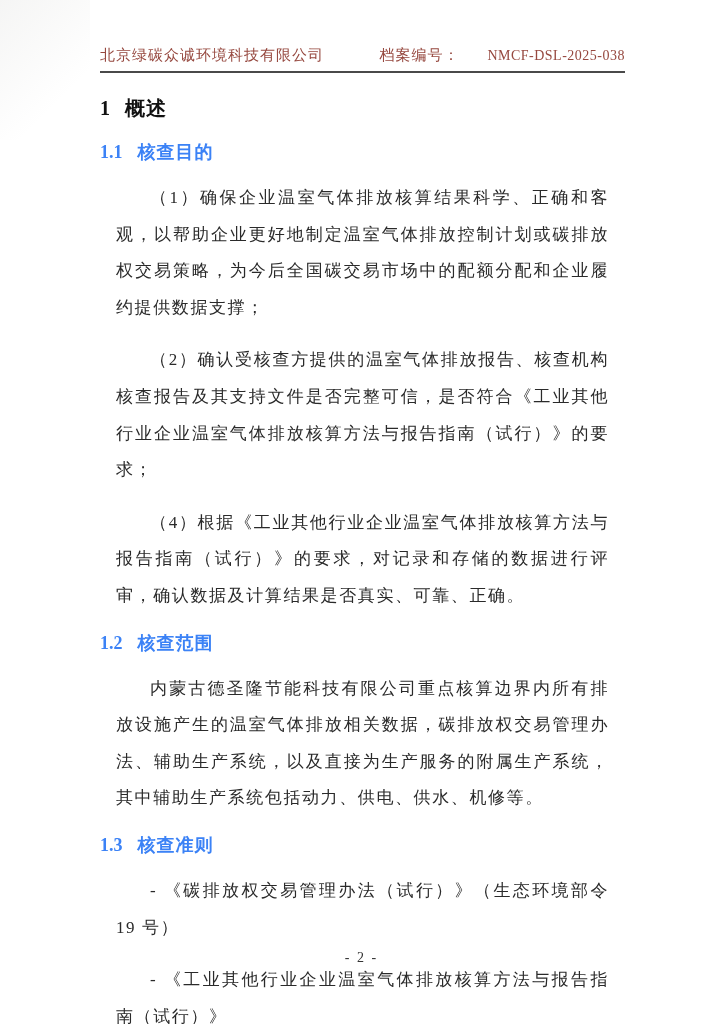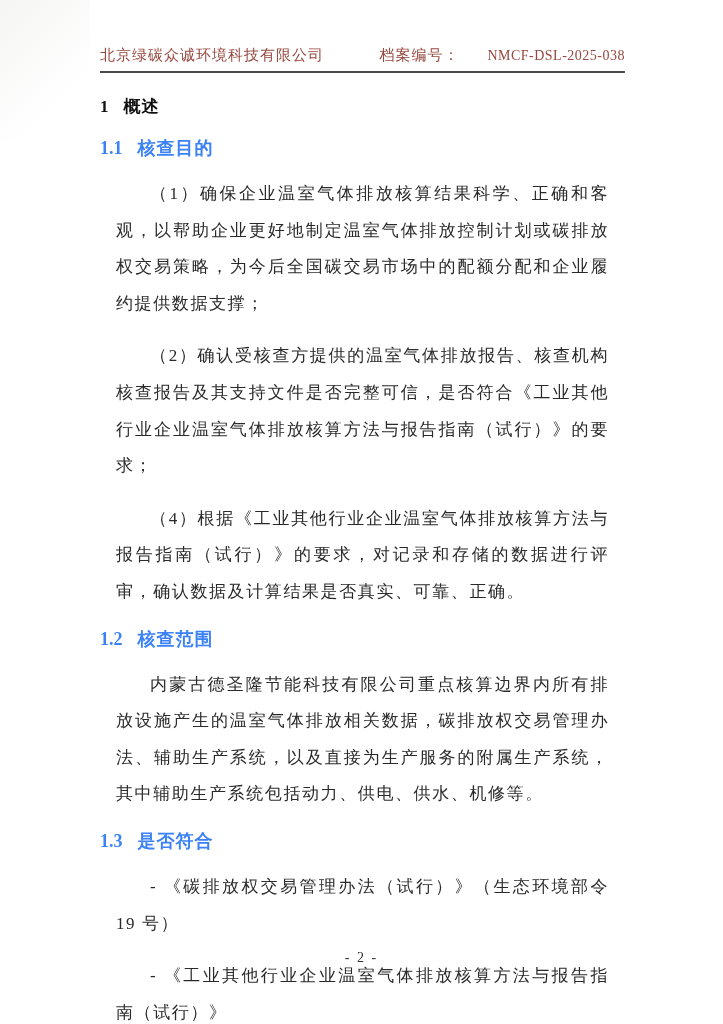--- a/index.html
+++ b/index.html
@@ -45,21 +45,21 @@
   .doc-header .file-no {
     font-family: "Liberation Serif", "DejaVu Serif", serif;
     letter-spacing: 0.5px;
     font-size: 14px;
   }
 
   
   .doc-body { margin-top: 22px; }
 
   .h1 {
-    font-size: 17px;
+    font-size: 20px;
     font-weight: bold;
     color: #111111;
     margin: 4px 0 18px 0;
     letter-spacing: 1px;
   }
   .h2 {
     font-size: 18px;
     font-weight: bold;
     color: #3b82f6;
     margin: 16px 0 10px 0;
@@ -119,21 +119,21 @@
 
     <p class="para">（4）根据《工业其他行业企业温室气体排放核算方法与报告指南（试行）》的要求，对记录和存储的数据进行评审，确认数据及计算结果是否真实、可靠、正确。</p>
 
     <div class="h2">
       <span class="num">1.2</span><span>核查范围</span>
     </div>
 
     <p class="para">内蒙古德圣隆节能科技有限公司重点核算边界内所有排放设施产生的温室气体排放相关数据，碳排放权交易管理办法、辅助生产系统，以及直接为生产服务的附属生产系统，其中辅助生产系统包括动力、供电、供水、机修等。</p>
 
     <div class="h2">
-      <span class="num">1.3</span><span>是否符合</span>
+      <span class="num">1.3</span><span>核查准则</span>
     </div>
 
     <p class="para">- 《碳排放权交易管理办法（试行）》（生态环境部令 19 号）</p>
 
     <p class="para">- 《工业其他行业企业温室气体排放核算方法与报告指南（试行）》</p>
 
   </main>
 
   <footer class="doc-footer">
     <span>- 2 -</span>

